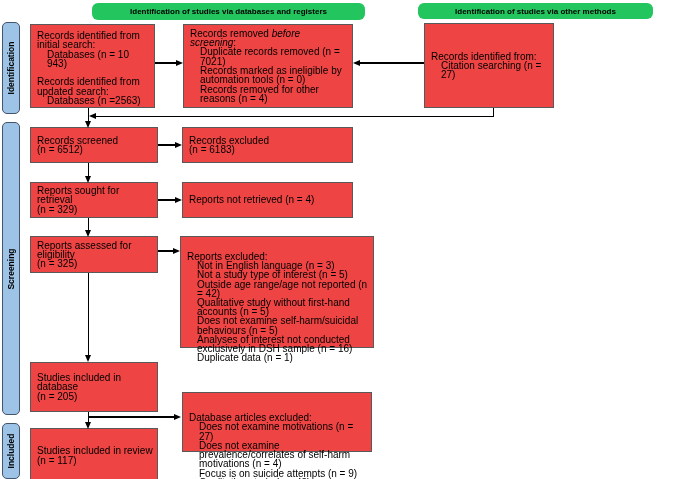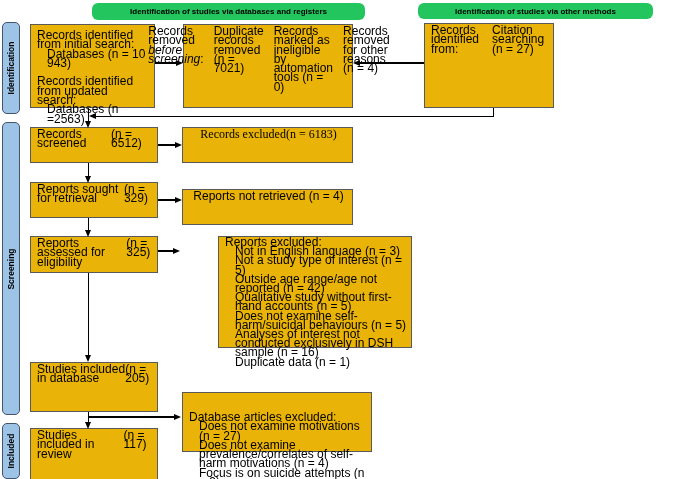--- a/index.html
+++ b/index.html
@@ -6,23 +6,23 @@
   #canvas{position:relative;width:685px;height:479px;background:#ffffff;overflow:hidden;
           font-family:"Liberation Sans","DejaVu Sans",sans-serif;color:#000;}
   
   .banner{position:absolute;background:#22c55e;border-radius:6px;display:flex;align-items:center;
           justify-content:center;font-weight:bold;font-size:8px;text-align:center;}
   
   .tab{position:absolute;background:#9DC3E6;border:1.4px solid #44546A;border-radius:5px;
        display:flex;align-items:center;justify-content:center;}
   .tab-label{transform:rotate(-90deg);white-space:nowrap;font-weight:bold;font-size:8.5px;}
   
-  .box{position:absolute;background:#eab308;border:1.3px solid #595959;box-sizing:border-box;
-       font-size:12px;line-height:9.3px;padding:2px 4px 2px 6px;}
-  .box.center{display:flex;justify-content:center;}
+  .box{position:absolute;background:#ef4444;border:1.3px solid #595959;box-sizing:border-box;
+       font-size:10px;line-height:9.3px;padding:2px 4px 2px 6px;}
+  .box.center{display:flex;flex-direction:column;justify-content:center;}
   .box .ln{white-space:normal;}
   .box .ln.ind{margin-left:10px;}
   .box .ln.blank{height:9.3px;}
   
   .hline,.vline{position:absolute;background:#000;}
   .hline{height:1.2px;}
   .vline{width:1.2px;}
   .arr{position:absolute;width:0;height:0;}
   .arr-r{border-top:3.5px solid transparent;border-bottom:3.5px solid transparent;border-left:7px solid #000;}
   .arr-l{border-top:3.5px solid transparent;border-bottom:3.5px solid transparent;border-right:7px solid #000;}
@@ -61,38 +61,38 @@
     </div>
   <div class="box center" style="left:424px;top:23px;width:130px;height:85px;">
       <div class="ln">Records identified from:</div>
       <div class="ln ind">Citation searching (n = 27)</div>
     </div>
 
   <div class="box center" style="left:30px;top:127px;width:128px;height:36px;">
       <div class="ln">Records screened</div>
       <div class="ln">(n = 6512)</div>
     </div>
-  <div class="box center" style="left:182px;top:127px;width:171px;height:36px;font-family:Liberation Serif, serif;">
+  <div class="box center" style="left:182px;top:127px;width:171px;height:36px;">
       <div class="ln">Records excluded</div>
       <div class="ln">(n = 6183)</div>
     </div>
 
   <div class="box center" style="left:30px;top:182px;width:128px;height:36px;">
       <div class="ln">Reports sought for retrieval</div>
       <div class="ln">(n = 329)</div>
     </div>
-  <div class="box center" style="left:182px;top:182px;width:171px;height:36px;margin-top:7px;">
+  <div class="box center" style="left:182px;top:182px;width:171px;height:36px;">
       <div class="ln">Reports not retrieved (n = 4)</div>
     </div>
 
   <div class="box center" style="left:30px;top:236px;width:128px;height:37px;">
       <div class="ln">Reports assessed for eligibility</div>
       <div class="ln">(n = 325)</div>
     </div>
-  <div class="box" style="left:180px;top:236px;width:194px;height:112px;padding-top:1px;line-height:9.2px;margin-left:38px;">
+  <div class="box" style="left:180px;top:236px;width:194px;height:112px;padding-top:15px;line-height:9.2px;">
       <div class="ln">Reports excluded:</div>
       <div class="ln ind">Not in English language (n = 3)</div>
       <div class="ln ind">Not a study type of interest (n = 5)</div>
       <div class="ln ind">Outside age range/age not reported (n = 42)</div>
       <div class="ln ind">Qualitative study without first-hand accounts (n = 5)</div>
       <div class="ln ind">Does not examine self-harm/suicidal behaviours (n = 5)</div>
       <div class="ln ind">Analyses of interest not conducted exclusively in DSH sample (n = 16)</div>
       <div class="ln ind">Duplicate data (n = 1)</div>
     </div>
 

